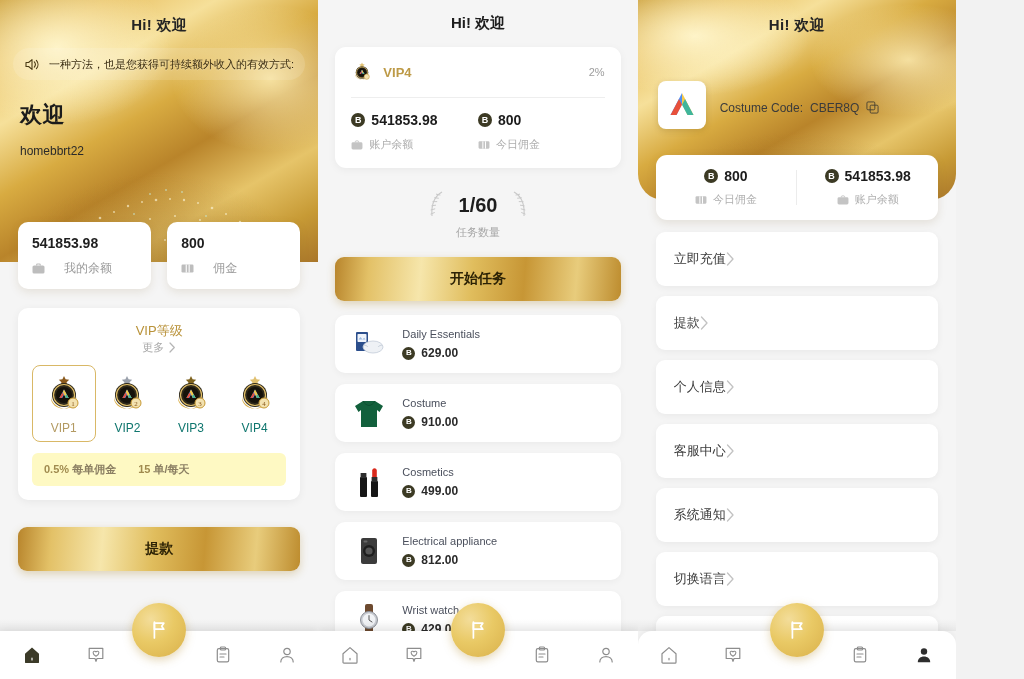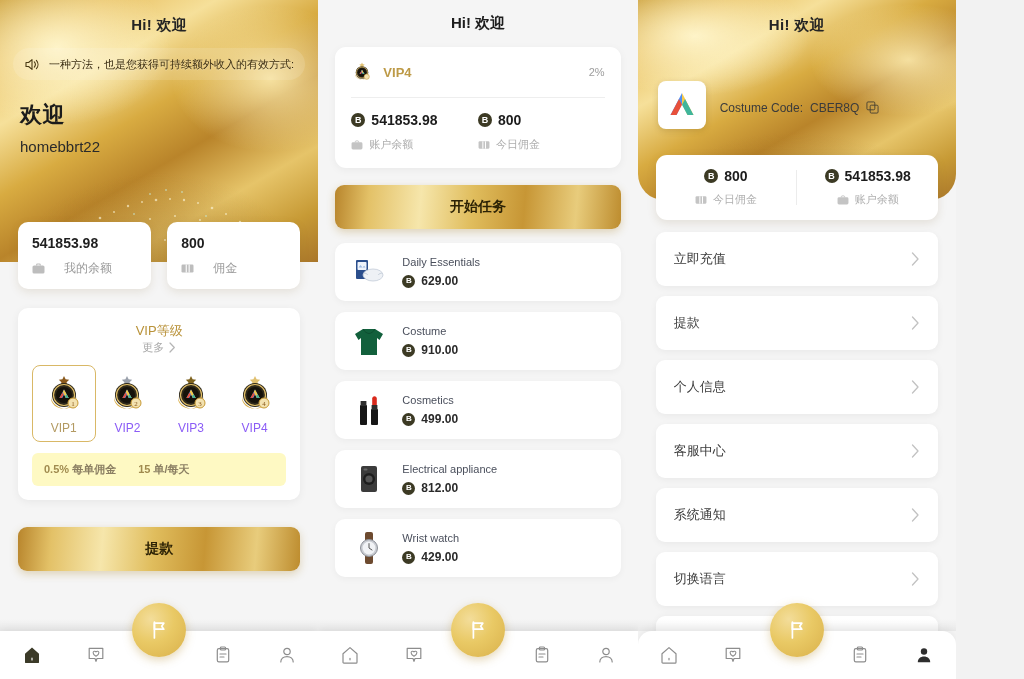--- a/index.html
+++ b/index.html
@@ -42,21 +42,21 @@
     overflow: hidden;
   }
   .announce-txt {
     font-size: 11px; color: #3a2c10; white-space: nowrap;
     text-shadow: 0 1px 0 rgba(255,255,255,.25);
   }
   .spk { flex: 0 0 auto; }
 
   .welcome-block { position: relative; padding: 20px 20px 0 20px; }
   .welcome-h { font-size: 22px; font-weight: bold; color: #1b1b1b; letter-spacing: .5px; }
-  .welcome-sub { font-size: 15px; color: #2a2a2a; margin-top: 8px; }
+  .welcome-sub { font-size: 12px; color: #2a2a2a; margin-top: 14px; }
 
   
   .bal-row { position: absolute; top: 222px; left: 18px; right: 18px; display: flex; gap: 16px; z-index: 4; }
   .bal-card {
     flex: 1; background: #fff; border-radius: 10px; padding: 13px 14px 12px 14px;
     box-shadow: 0 3px 10px rgba(120,95,40,.13);
   }
   .bal-val { font-size: 14px; font-weight: bold; color: #1f1f1f; }
   .bal-lbl { font-size: 12px; color: #9a9a9a; margin-top: 9px; display: flex; align-items: center; gap: 19px; }
 
@@ -68,21 +68,21 @@
   }
   .vip-head { display: flex; justify-content: space-between; align-items: center; flex-direction: column; }
   .vip-title { font-size: 13px; color: #b99239; }
   .vip-more { font-size: 11px; color: #a8a8a8; display: flex; align-items: center; gap: 5px; }
   .vip-grid { display: flex; margin-top: 10px; }
   .vip-item {
     flex: 1; display: flex; flex-direction: column; align-items: center;
     padding: 7px 0 6px 0; border-radius: 8px; border: 1px solid transparent;
   }
   .vip-item.active { border-color: #d9b866; }
-  .vip-name { font-size: 12px; color: #8b5cf6; margin-top: 6px; }
+  .vip-name { font-size: 12px; color: #0f766e; margin-top: 6px; }
   .vip-item.active .vip-name { color: #b39a62; }
   .vip-foot {
     margin-top: 11px; background: #fef9c3; border-radius: 6px;
     padding: 9px 12px; display: flex; gap: 22px; align-items: center;
   }
   .vip-foot span { font-size: 11px; color: #8b7f63; }
   .vip-foot b { font-weight: bold; color: #6f6games; }
   .ff-num { color: #a08b4f; font-weight: normal; }
 
   
@@ -155,21 +155,21 @@
     display: flex; padding: 13px 0 13px 0;
   }
   .stat-col { flex: 1; display: flex; flex-direction: column; align-items: center; }
   .stat-sep { width: 1px; background: #ececec; margin: 2px 0; }
   .stat-val { display: flex; align-items: center; gap: 6px; font-size: 14px; font-weight: bold; color: #1c1c1c; }
   .stat-lbl { font-size: 11px; color: #b0b0b0; margin-top: 8px; display: flex; align-items: center; gap: 6px; }
 
   .menu { position: absolute; top: 232px; left: 18px; right: 18px; display: flex; flex-direction: column; gap: 10px; }
   .menu-item {
     background: #fff; border-radius: 9px; height: 54px;
-    display: flex; align-items: center; justify-content: space-between;
+    display: flex; align-items: center; 
     padding: 0 18px; box-shadow: 0 2px 7px rgba(0,0,0,.05); cursor: pointer;
   }
   .menu-label { font-size: 13px; color: #3b3b3b; }
   .menu-ghost { height: 30px; border-radius: 9px 9px 0 0; background: #fff; box-shadow: 0 -1px 6px rgba(0,0,0,.04); }
 
   
   .navbar {
     position: absolute; left: 0; right: 0; bottom: 0; height: 48px;
     background: #fff; display: flex; align-items: center;
     box-shadow: 0 -2px 8px rgba(0,0,0,.06); z-index: 9;
@@ -462,20 +462,40 @@
                 <rect x="0.5" y="1.5" width="12" height="8" rx="1.2" fill="#c4c4c4"></rect>
                 <rect x="4.7" y="1.5" width="1.1" height="8" fill="#fff"></rect>
                 <rect x="7.6" y="1.5" width="1.1" height="8" fill="#fff"></rect>
               </svg>
               <span>今日佣金</span>
             </div>
           </div>
         </div>
       </div>
 
+      <div class="counter">
+        <div class="counter-row">
+          <svg width="18" height="30" viewBox="0 0 18 30">
+            <path d="M15 2C8 6 4 13 5 26" fill="none" stroke="#c9c9c9" stroke-width="1.1"></path>
+            <g stroke="#c9c9c9" stroke-width="1" stroke-linecap="round">
+              <path d="M13 5l-3.6-.8M11.4 8.2L7.6 7.8M9.8 11.6l-3.9.1M8.6 15.2l-3.8.6M7.8 18.9l-3.7 1M7.4 22.6l-3.5 1.4"></path>
+            </g>
+          </svg>
+          <div>
+            <div class="counter-num">1/60</div>
+          </div>
+          <svg width="18" height="30" viewBox="0 0 18 30">
+            <path d="M3 2c7 4 11 11 10 24" fill="none" stroke="#c9c9c9" stroke-width="1.1"></path>
+            <g stroke="#c9c9c9" stroke-width="1" stroke-linecap="round">
+              <path d="M5 5l3.6-.8M6.6 8.2l3.8-.4M8.2 11.6l3.9.1M9.4 15.2l3.8.6M10.2 18.9l3.7 1M10.6 22.6l3.5 1.4"></path>
+            </g>
+          </svg>
+        </div>
+        <div class="counter-lbl">任务数量</div>
+      </div>
 
       <div class="gold-btn start-btn">开始任务</div>
 
       <div class="tasklist">
         <div class="task">
           <div class="task-thumb">
             <svg width="36" height="30" viewBox="0 0 36 30">
               <rect x="5" y="3" width="12" height="19" rx="1" fill="#2b4e8c"></rect>
               <rect x="6.5" y="5" width="9" height="8" rx=".8" fill="#eef3fb"></rect>
               <path d="M7.5 10.5l2-2.5 2 2.5 1.6-1.8 1.4 1.8z" fill="#9bb8e0"></path>

